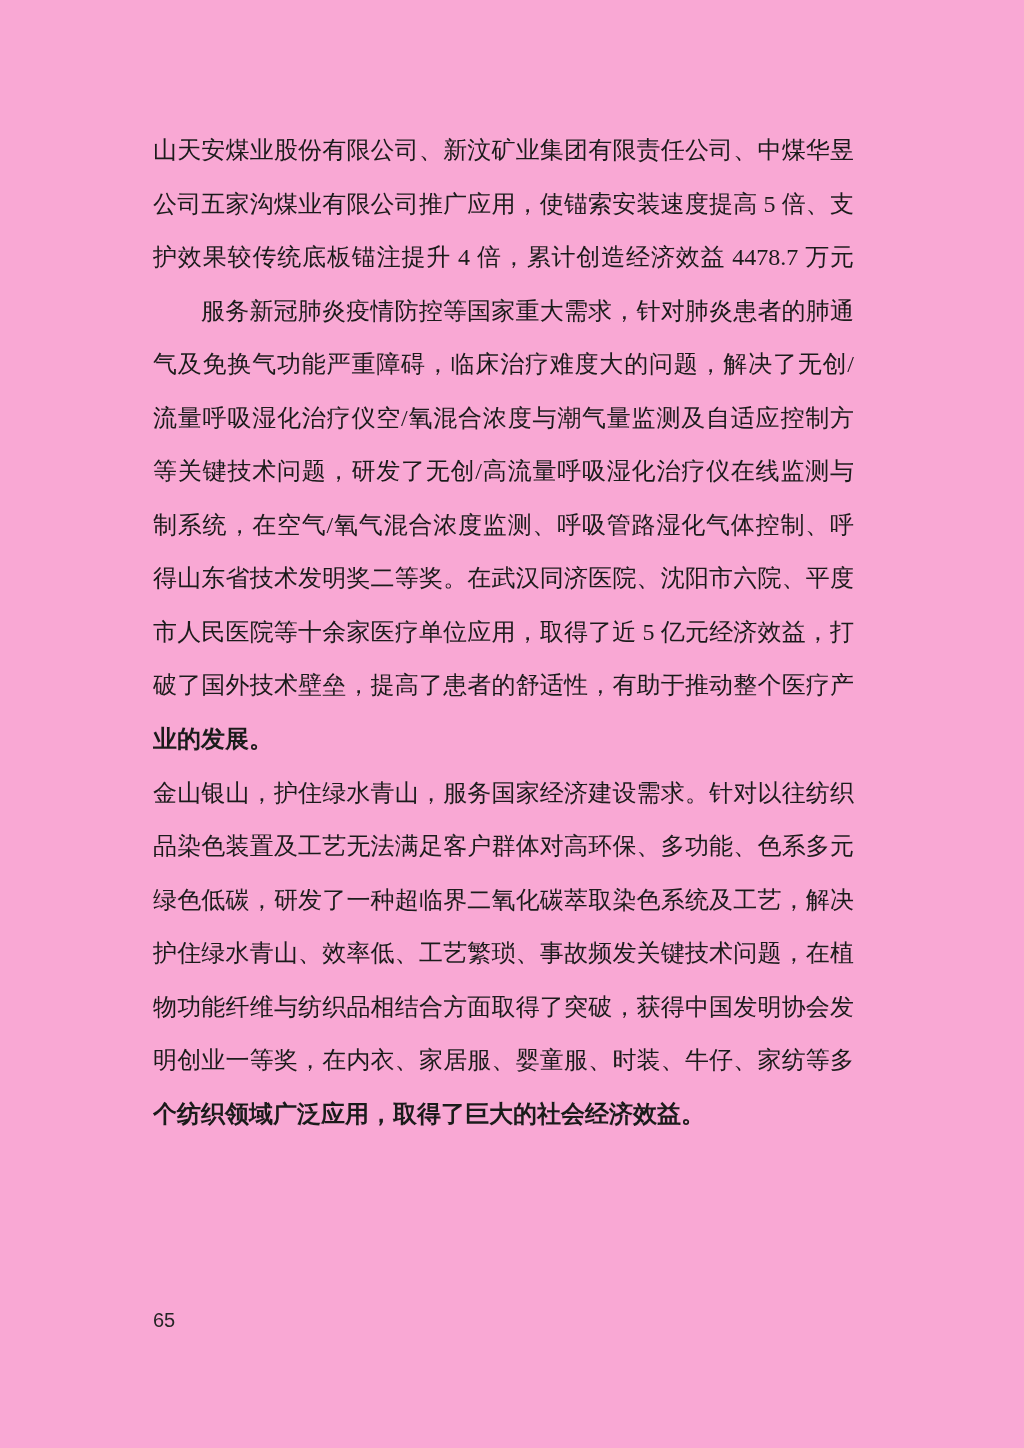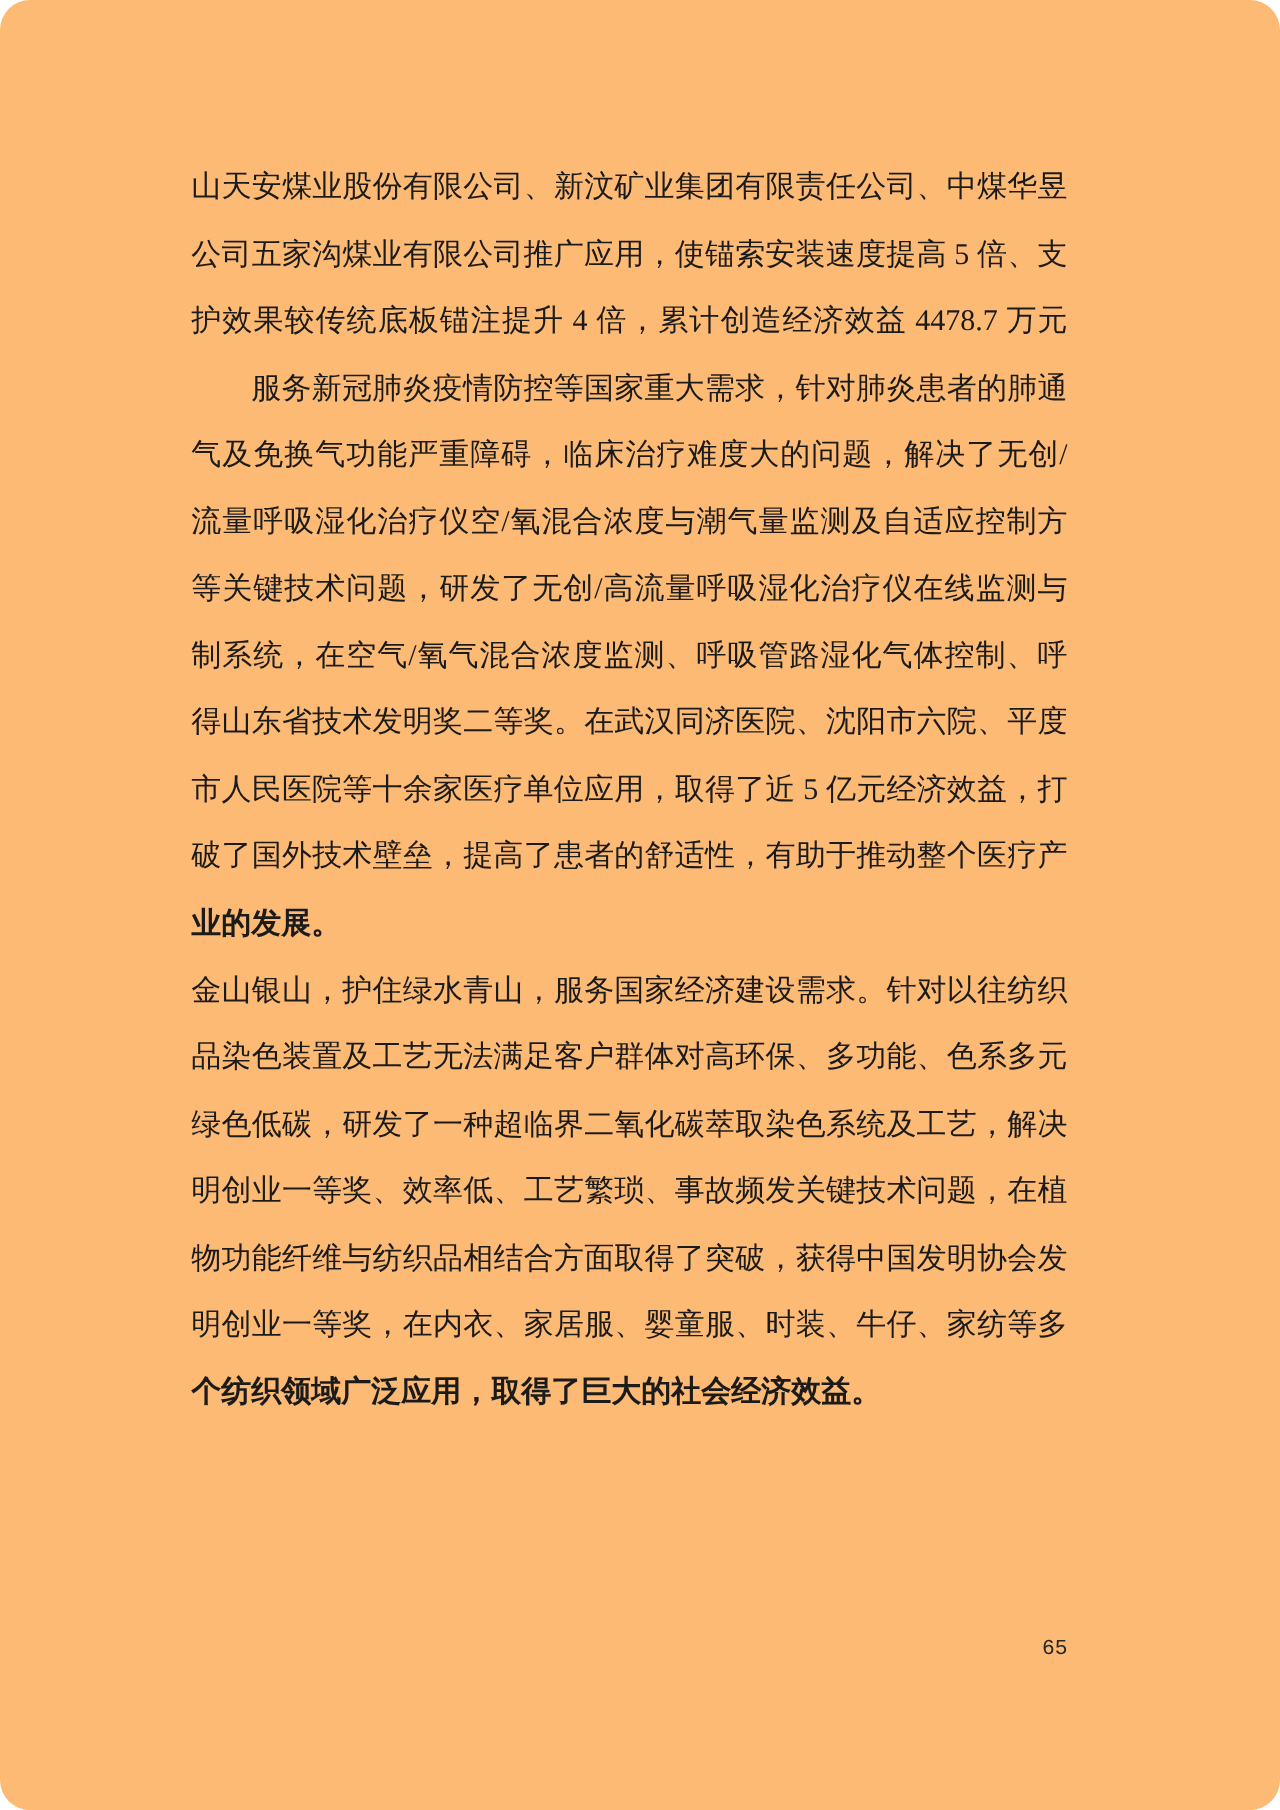--- a/index.html
+++ b/index.html
@@ -10,22 +10,21 @@
     width: 1024px;
     height: 1448px;
     background: #ffffff;
     position: relative;
     overflow: hidden;
     font-family: "Liberation Serif", "DejaVu Serif", serif;
   }
   .doc-page {
     position: absolute;
     inset: 0;
-    background: #fdba74;
-    border-radius: 24px;
+    background: #f9a8d4;
   }
   .doc-body {
     position: absolute;
     left: 153px;
     top: 124px;
     width: 701px;
   }
   .para {
     margin: 0;
     padding: 0;
@@ -45,23 +44,23 @@
   }
   .line.para-end {
     text-align-last: left;
     font-weight: bold;
   }
   .page-footer {
     position: absolute;
     left: 153px;
     top: 1310px;
     width: 701px;
-    text-align: right;
-    font-family: Liberation Mono, monospace;
-    font-size: 17px;
+    text-align: left;
+    font-family: Liberation Sans, sans-serif;
+    font-size: 20px;
     line-height: 20px;
     color: #262626;
   }
 </style>
 </head>
 <body>
 
 <div class="doc-page">
 
   <div class="doc-body">
@@ -81,21 +80,21 @@
       <div class="line">得山东省技术发明奖二等奖。在武汉同济医院、沈阳市六院、平度</div>
       <div class="line">市人民医院等十余家医疗单位应用，取得了近 5 亿元经济效益，打</div>
       <div class="line">破了国外技术壁垒，提高了患者的舒适性，有助于推动整个医疗产</div>
       <div class="line para-end">业的发展。</div>
     </div>
 
     <div class="para">
       <div class="line">金山银山，护住绿水青山，服务国家经济建设需求。针对以往纺织</div>
       <div class="line">品染色装置及工艺无法满足客户群体对高环保、多功能、色系多元</div>
       <div class="line">绿色低碳，研发了一种超临界二氧化碳萃取染色系统及工艺，解决</div>
-      <div class="line">明创业一等奖、效率低、工艺繁琐、事故频发关键技术问题，在植</div>
+      <div class="line">护住绿水青山、效率低、工艺繁琐、事故频发关键技术问题，在植</div>
       <div class="line">物功能纤维与纺织品相结合方面取得了突破，获得中国发明协会发</div>
       <div class="line">明创业一等奖，在内衣、家居服、婴童服、时装、牛仔、家纺等多</div>
       <div class="line para-end">个纺织领域广泛应用，取得了巨大的社会经济效益。</div>
     </div>
 
   </div>
 
   <div class="page-footer">65</div>
 
 </div>

